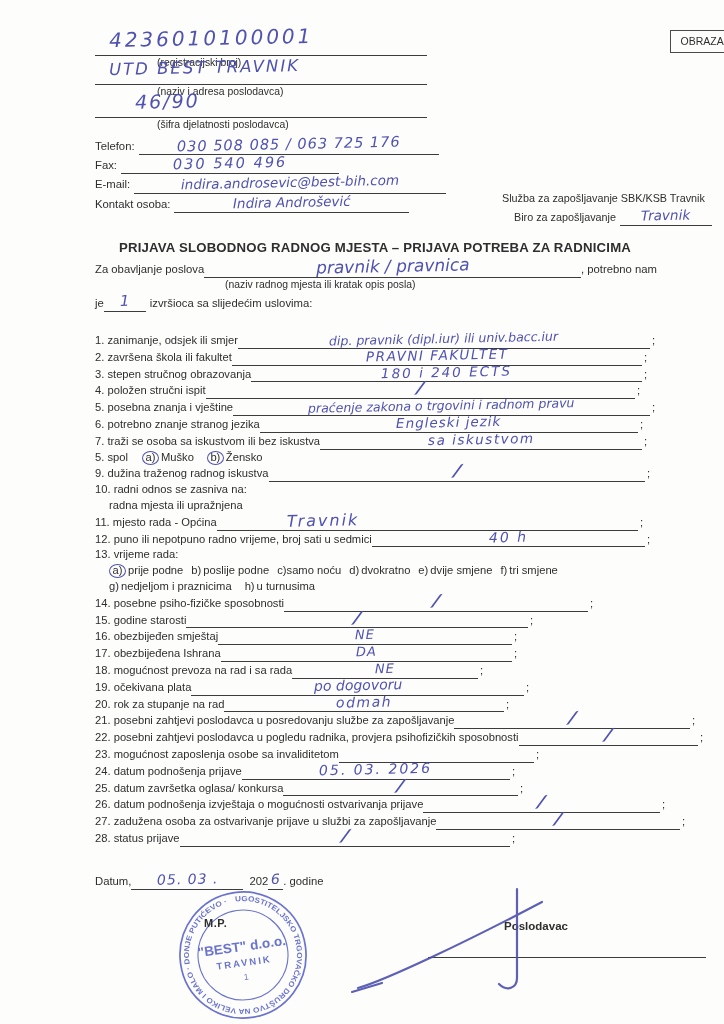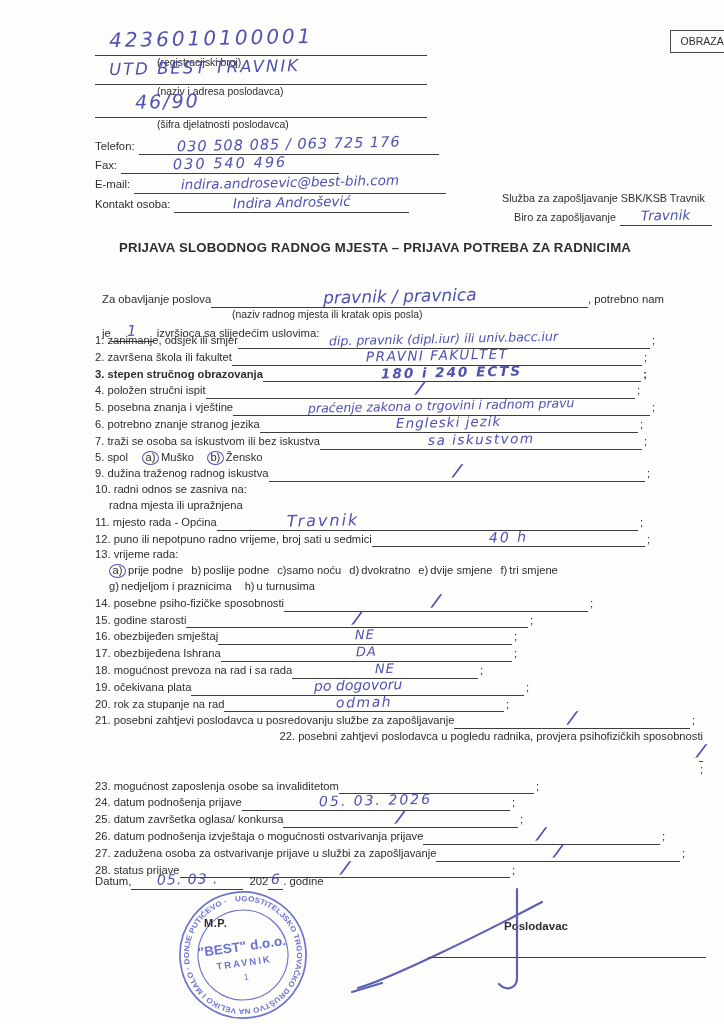--- a/index.html
+++ b/index.html
@@ -109,21 +109,21 @@
     <div class="crow" style="font-size:10.8px;margin-left:12px;">
       <span class="clbl">Biro za zapošljavanje</span>
       <span class="cfill" style="width:92px;">
         <span class="hand" style="font-size:13.5px;">Travnik</span>
       </span>
     </div>
   </div>
 
   <div class="abs title" style="left:95px;top:240px;width:560px;">PRIJAVA SLOBODNOG RADNOG MJESTA – PRIJAVA POTREBA ZA RADNICIMA</div>
 
-  <div class="abs" style="left:95px;top:289px;width:562px;margin-left:7px;">
+  <div class="abs" style="left:95px;top:259px;width:562px;">
     <div class="row" style="font-size:11.3px;line-height:18px;">
       <span class="lbl">Za obavljanje poslova</span>
       <span class="fill" style="height:18px;">
         <span class="hand" style="font-size:17px;">pravnik / pravnica</span>
       </span>
       <span class="lbl">, potrebno nam</span>
     </div>
     <div class="cap" style="padding-left:130px;">(naziv radnog mjesta ili kratak opis posla)</div>
     <div class="row" style="font-size:11.3px;line-height:18px;margin-top:2px;">
       <span class="lbl">je</span>
@@ -139,21 +139,21 @@
     <div class="row" style="width:560px;">
       <span class="lbl">1. zanimanje, odsjek ili smjer</span>
       <span class="fill"><span class="hand" style="font-size:12.5px;">dip. pravnik (dipl.iur) ili univ.bacc.iur</span></span>
       <span class="term">;</span>
     </div>
     <div class="row" style="width:552px;">
       <span class="lbl">2. završena škola ili fakultet</span>
       <span class="fill"><span class="hand" style="font-size:13.5px;letter-spacing:1.5px;">PRAVNI FAKULTET</span></span>
       <span class="term">;</span>
     </div>
-    <div class="row" style="width:552px;font-weight:bold;">
+    <div class="row" style="width:552px;">
       <span class="lbl">3. stepen stručnog obrazovanja</span>
       <span class="fill"><span class="hand" style="font-size:13.5px;letter-spacing:2px;">180 i 240 ECTS</span></span>
       <span class="term">;</span>
     </div>
     <div class="row" style="width:545px;">
       <span class="lbl">4. položen stručni ispit</span>
       <span class="fill"><span class="hand slash">/</span></span>
       <span class="term">;</span>
     </div>
     <div class="row" style="width:560px;">
@@ -255,21 +255,21 @@
     <div class="row" style="width:414px;">
       <span class="lbl">20. rok za stupanje na rad</span>
       <span class="fill"><span class="hand" style="font-size:14px;letter-spacing:1.5px;">odmah</span></span>
       <span class="term">;</span>
     </div>
     <div class="row" style="width:600px;">
       <span class="lbl">21. posebni zahtjevi poslodavca u posredovanju službe za zapošljavanje</span>
       <span class="fill"><span class="hand slash">/</span></span>
       <span class="term">;</span>
     </div>
-    <div class="row" style="width:608px;flex-direction:column;">
+    <div class="row" style="width:608px;">
       <span class="lbl">22. posebni zahtjevi poslodavca u pogledu radnika, provjera psihofizičkih sposobnosti</span>
       <span class="fill"><span class="hand slash">/</span></span>
       <span class="term">;</span>
     </div>
     <div class="row" style="width:444px;">
       <span class="lbl">23. mogućnost zaposlenja osobe sa invaliditetom</span>
       <span class="fill"><span class="hand"></span></span>
       <span class="term">;</span>
     </div>
     <div class="row" style="width:420px;">

